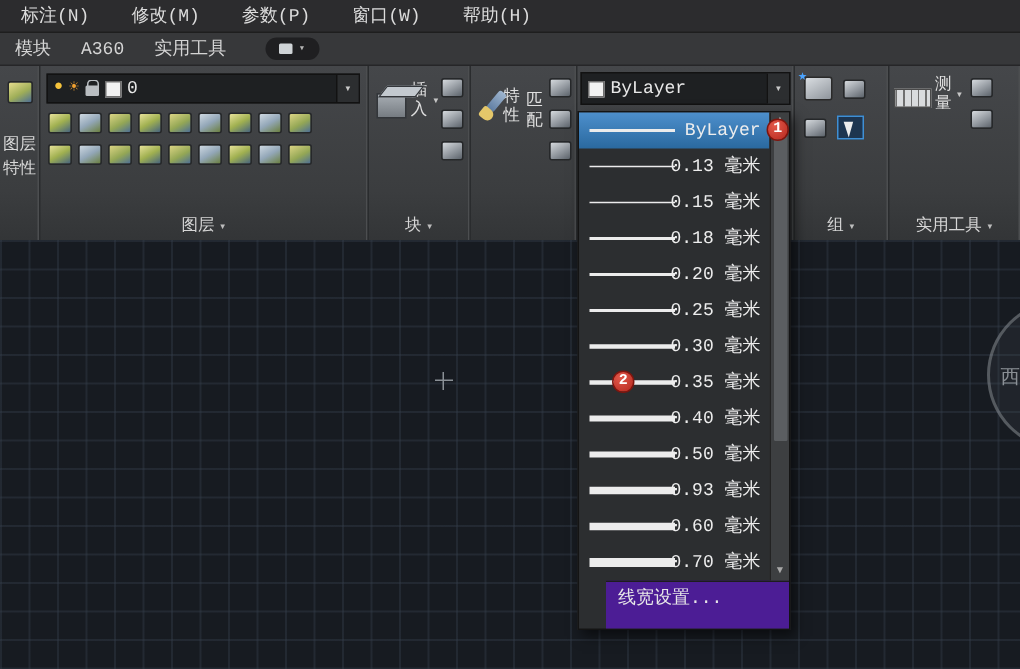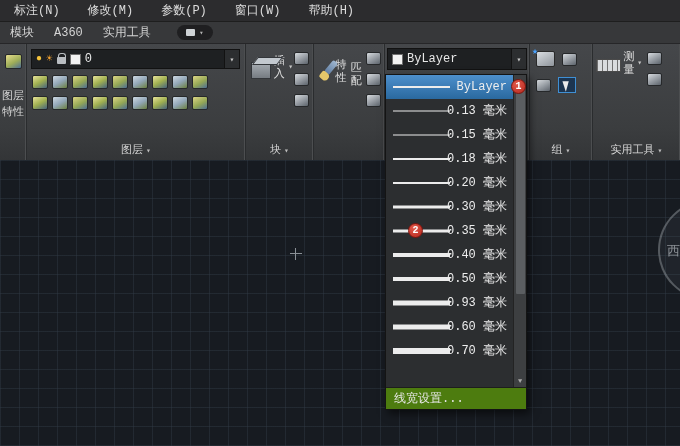--- a/index.html
+++ b/index.html
@@ -138,22 +138,22 @@
            color:#fff; font-size:10px; font-weight:bold; display:flex; align-items:center; justify-content:center;
            top:4px; z-index:6; }
   .badge-right { right:-13px; } .badge-left { left:22px; }
 
   .scrollbar { position:absolute; right:0; top:0; width:13px; height:312px; background:#3d3f41;
                border-left:1px solid #232323; display:flex; flex-direction:column; align-items:center; }
   .sb-arrow { height:12px; line-height:12px; font-size:7px; color:#a8a8a8; width:100%; text-align:center; }
   .sb-arrow.down { margin-top:auto; }
   .sb-thumb { width:9px; height:205px; margin-top:2px; background:#5b5e61; border-radius:1px; }
 
-  .dd-footer { height:22px; line-height:22px; padding-left:8px; font-size:12px; color:#e8e8e8;
-               background:#4d7c0f; border-top:1px solid #1d1d1d; }
+  .dd-footer { height:32px; line-height:22px; padding-left:8px; font-size:12px; color:#e8e8e8;
+               background:#4c1d95; border-top:1px solid #1d1d1d;margin-left:18px; }
 </style>
 </head>
 <body>
 
 <div class="app">
 
   <div class="menubar">
       <span class="menu-item">标注(N)</span>
       <span class="menu-item">修改(M)</span>
       <span class="menu-item">参数(P)</span>
@@ -314,20 +314,24 @@
           </div>
           <div class="dd-item">
             <span class="line-sample" style="height: 2px;"></span>
             <span class="dd-label">0.18 毫米</span>
           </div>
           <div class="dd-item">
             <span class="line-sample" style="height: 2px;"></span>
             <span class="dd-label">0.20 毫米</span>
           </div>
           <div class="dd-item">
+            <span class="line-sample" style="height: 2px;"></span>
+            <span class="dd-label">0.25 毫米</span>
+          </div>
+          <div class="dd-item">
             <span class="line-sample" style="height: 3px;"></span>
             <span class="dd-label">0.30 毫米</span>
           </div>
           <div class="dd-item">
             <span class="line-sample" style="height: 3px;"></span>
             <span class="dd-label">0.35 毫米</span>
             <span class="badge badge-left">2</span>
           </div>
           <div class="dd-item">
             <span class="line-sample" style="height: 4px;"></span>

